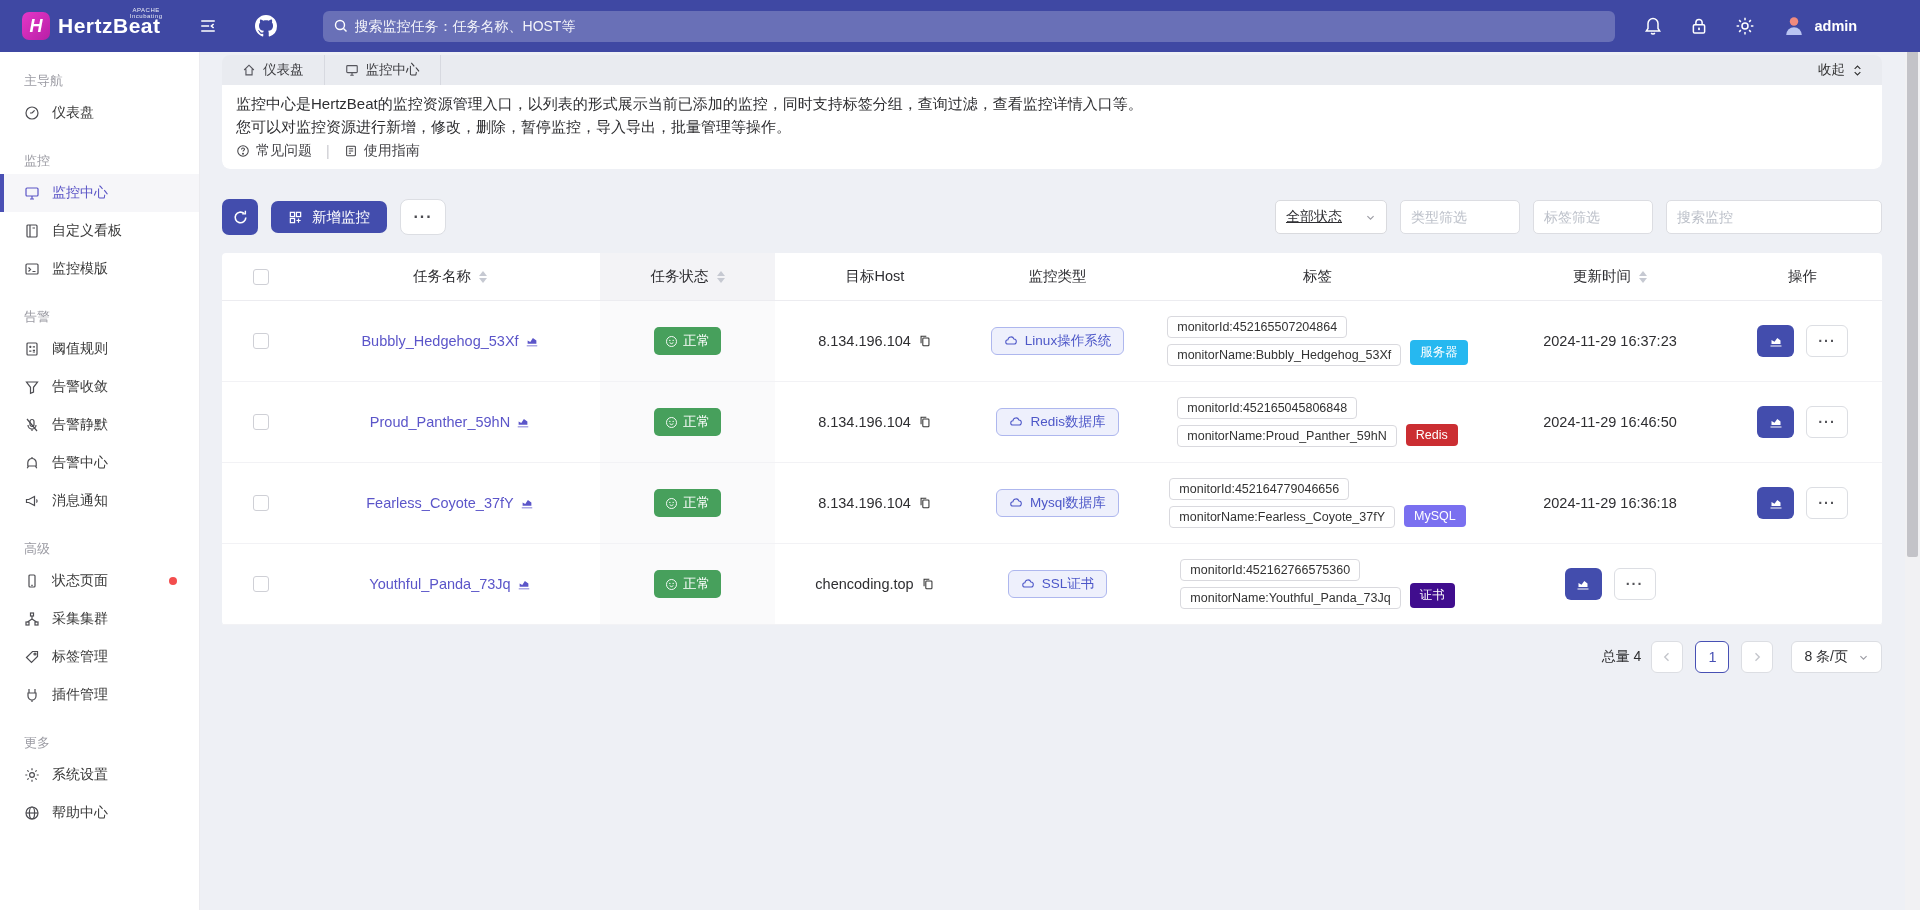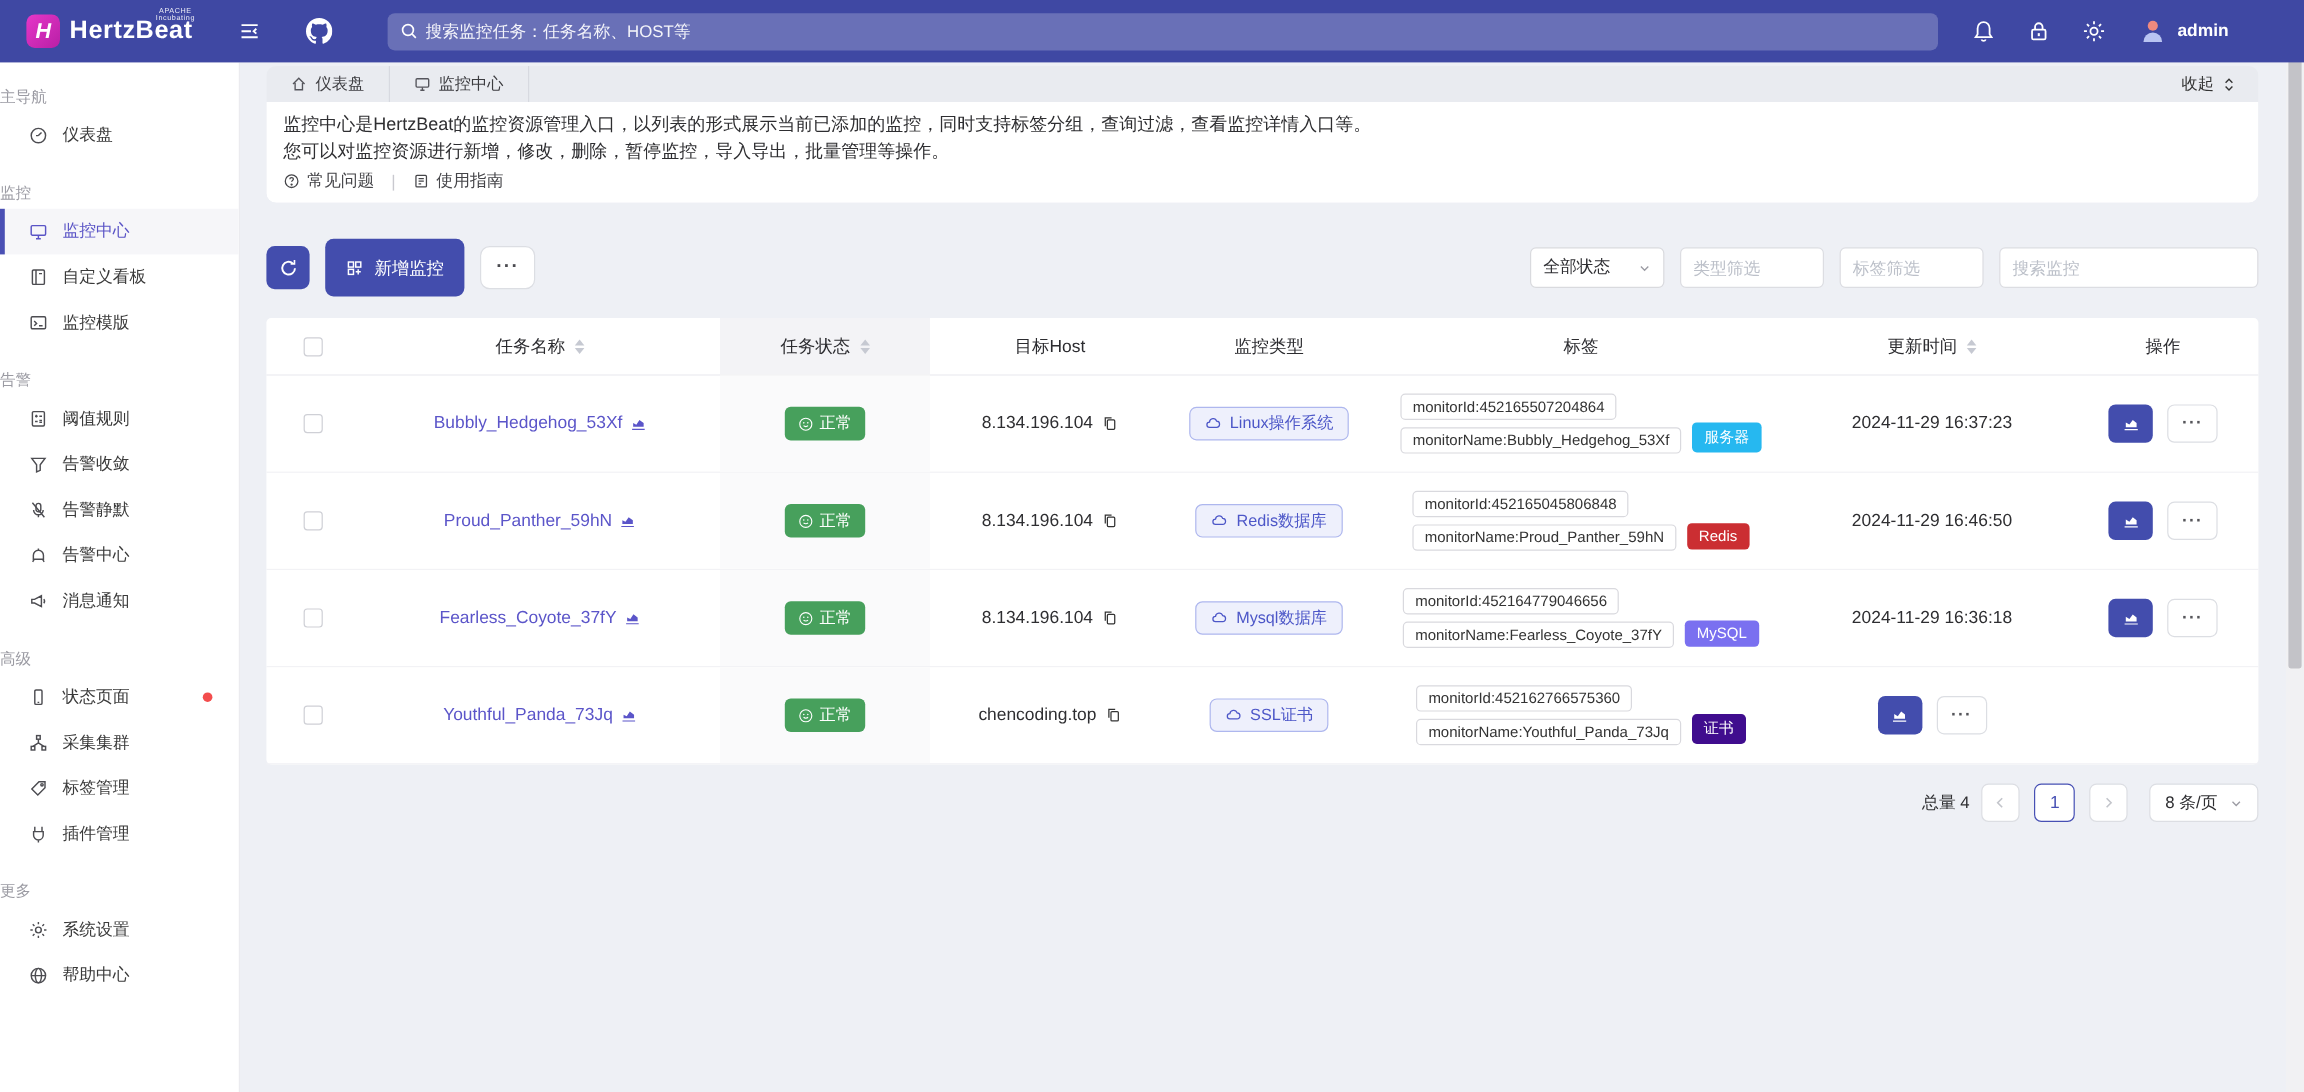--- a/index.html
+++ b/index.html
@@ -18,21 +18,21 @@
   .tb-search svg { position:absolute; left:10px; top:7px; }
   .tb-search input { width:100%; height:100%; border:none; outline:none; border-radius:6px; background:rgba(255,255,255,.22); color:#fff; font-size:14px; padding:0 12px 0 32px; font-family:inherit; }
   .tb-search input::placeholder { color:rgba(255,255,255,.92); }
   .tb-right { display:flex; align-items:center; gap:26px; margin-left:28px; }
   .tb-right .ic { cursor:pointer; display:flex; align-items:center; }
   .tb-user { display:flex; align-items:center; gap:8px; cursor:pointer; }
   .tb-user .name { color:#fff; font-size:14.5px; font-weight:bold; }
 
   
   .sidebar { position:absolute; top:52px; left:0; bottom:0; width:200px; background:#fff; border-right:1px solid #ebebef; overflow:hidden; }
-  .sb-section { margin:20px 0 4px; font-size:13px; color:#9b9ba3; }
+  .sb-section { margin:20px 0 4px; padding-left:24px; font-size:13px; color:#9b9ba3; }
   .sb-item { height:38px; display:flex; align-items:center; gap:12px; padding-left:24px; font-size:14px; color:#3a3a3a; cursor:pointer; position:relative; }
   .sb-item svg { flex:0 0 auto; color:#4d4d52; }
   .sb-item.active { background:#f6f6f9; color:#5a54c6; border-left:4px solid #4a50b4; padding-left:20px; }
   .sb-item.active svg { color:#5a54c6; }
   .sb-dot { margin-left:auto; margin-right:22px; width:8px; height:8px; border-radius:50%; background:#f34d4d; }
 
   
   .main { position:absolute; left:200px; top:52px; right:15px; bottom:0; padding:3px 23px 0 22px; }
 
   .head-block { border-radius:8px; overflow:hidden; }
@@ -41,24 +41,24 @@
   .tab svg { color:#55555c; }
   .collapse { margin-left:auto; display:flex; align-items:center; gap:6px; padding-right:18px; font-size:13.5px; color:#333; cursor:pointer; }
   .intro-card { background:#fff; padding:7px 14px 9px; border-radius:0 0 8px 8px; }
   .intro-line { font-size:15px; color:#2e2e31; line-height:23px; }
   .intro-links { margin-top:4px; display:flex; align-items:center; gap:14px; font-size:14px; color:#454549; }
   .intro-link { display:flex; align-items:center; gap:6px; cursor:pointer; }
   .intro-div { color:#c9c9cf; }
 
   .toolbar { margin-top:30px; display:flex; align-items:center; gap:13px; }
   .btn-refresh { width:36px; height:36px; border-radius:7px; background:#434dad; display:flex; align-items:center; justify-content:center; cursor:pointer; }
-  .btn-add { height:48px; padding:0 17px; border-radius:7px; background:#434dad; color:#fff; font-size:14.5px; display:flex; align-items:center; gap:9px; cursor:pointer; }
+  .btn-add { height:32px; padding:0 17px; border-radius:7px; background:#434dad; color:#fff; font-size:14.5px; display:flex; align-items:center; gap:9px; cursor:pointer; }
   .btn-more { height:36px; width:46px; border-radius:8px; background:#fff; border:1px solid #dcdee3; color:#4b4b50; font-size:16px; font-weight:bold; letter-spacing:1px; display:flex; align-items:center; justify-content:center; cursor:pointer; }
   .filters { margin-left:auto; display:flex; gap:13px; }
-  .f-select { width:112px; height:34px; border:1px solid #d9dade; border-radius:5px; background:#fff; display:flex; align-items:center; justify-content:space-between; padding:0 10px; font-size:14px; color:#2f2f33; cursor:pointer; }
+  .f-select { width:112px; height:34px; border:1px solid #d9dade; border-radius:5px; background:#fff; display:flex; align-items:center; justify-content:space-between; padding:0 10px; font-size:14px; color:#2f2f33; cursor:pointer;text-decoration:underline; }
   .f-input { height:34px; border:1px solid #dcdde2; border-radius:5px; background:#fff; padding:0 10px; font-size:14px; color:#333; outline:none; font-family:inherit; }
   .f-input::placeholder { color:#bcc0c9; }
   .w120 { width:120px; } .w180 { width:216px; }
 
   .table-card { margin-top:18px; background:#fff; border-radius:4px; }
   .tr { display:grid; grid-template-columns:78px 300px 175px 200px 165px 355px 230px 155px; align-items:stretch; }
   .th-row { height:48px; border-bottom:1px solid #ececf0; font-size:14.5px; color:#2c2c30; }
   .c { display:flex; align-items:center; justify-content:center; height:100%; gap:6px; }
   .th-status { background:#f3f3f6; }
   .col-status { background:#fafafb; }

